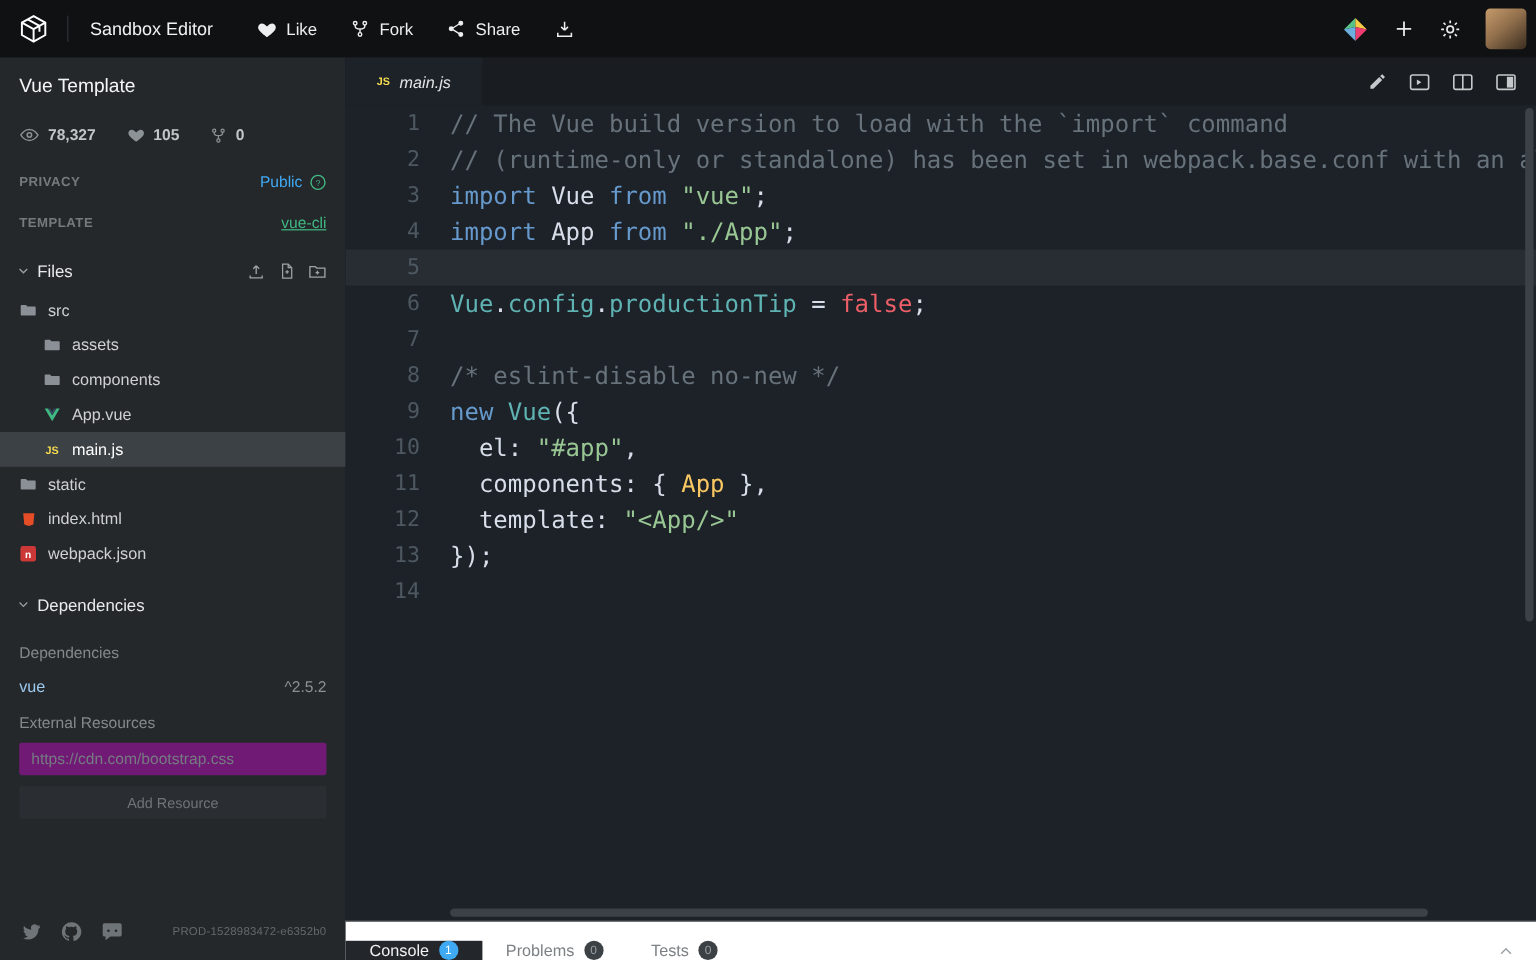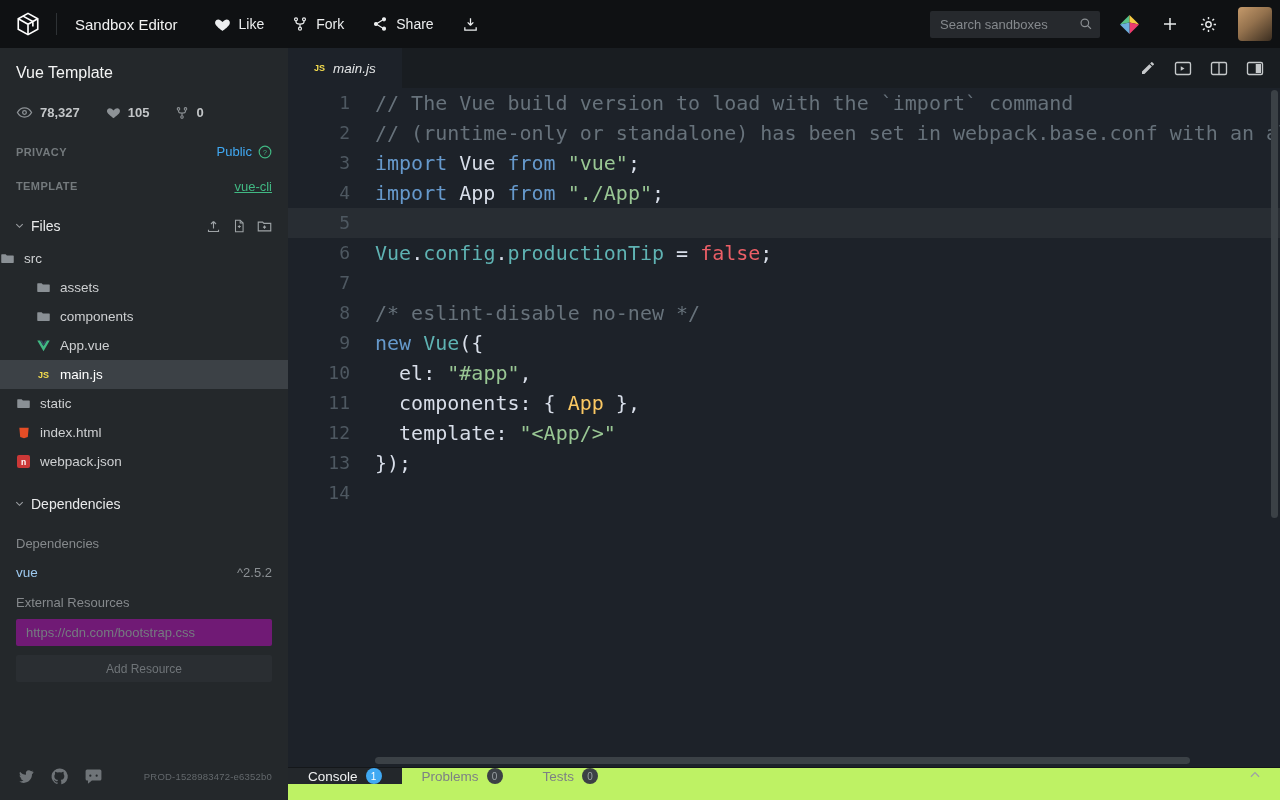--- a/index.html
+++ b/index.html
@@ -79,21 +79,21 @@
     font-family:"DejaVu Sans Mono", monospace; font-size:20px; }
   .code-row.current { background:rgba(255,255,255,0.05); }
   .ln { flex:0 0 62px; text-align:right; color:#4e5861; font-size:18px; }
   .lc { padding-left:25px; }
   .t-comment{color:#67727b} .t-kw{color:#6699cc} .t-str{color:#99c794}
   .t-const{color:#ec5f67} .t-teal{color:#5fb3b3} .t-yellow{color:#fac863} .t-pl{color:#d8dee9}
   .v-scroll { position:absolute; top:2px; right:2px; width:7px; height:428px; background:#3b4146; border-radius:4px; cursor:pointer; }
   .h-scroll { position:absolute; bottom:3px; left:87px; width:815px; height:7px; background:#3b4146; border-radius:4px; cursor:pointer; }
 
   
-  .console-bar { flex:0 0 33px; background:#bef264; border-top:1px solid #14171a; display:flex; align-items:flex-start; }
+  .console-bar { flex:0 0 33px; background:#ffffff; border-top:1px solid #14171a; display:flex; align-items:flex-end; }
   .cons-tab { display:flex; align-items:center; gap:8px; padding:0 20px; font-size:13.5px; color:#7d8184; cursor:pointer; }
   .cons-tab.active { background:#23272b; color:#f0f1f2; }
   .badge { width:16px; height:16px; border-radius:50%; background:#3c4145; color:#9aa0a4;
     display:inline-flex; align-items:center; justify-content:center; font-size:10px; }
   .badge.blue { background:#40a9f3; color:#fff; }
   .cons-expand { margin-left:auto; display:flex; align-items:center; padding-right:18px; color:#9ea2a5; cursor:pointer; }
 </style>
 </head>
 <body>
 
@@ -137,29 +137,20 @@
     </button>
 
     <button class="hdr-btn">
       <svg width="17" height="17" viewBox="0 0 24 24" fill="none" stroke="currentColor" stroke-width="1.8">
         <path d="M12 3v10M12 13l-4-4M12 13l4-4M4 16v4h16v-4"></path>
       </svg>
     </button>
 
     <div class="hdr-spacer"></div>
 
-    <div class="search-wrap">
-      <input type="text" placeholder="Search sandboxes" style="">
-      <span class="search-ico">
-        <svg width="14" height="14" viewBox="0 0 24 24" fill="none" stroke="currentColor" stroke-width="2">
-          <circle cx="10" cy="10" r="6.5"></circle>
-            <path d="M15 15l5.5 5.5"></path>
-        </svg>
-      </span>
-    </div>
 
     <button class="hdr-icon-btn">
       <svg width="23" height="23" viewBox="0 0 24 24">
         <path d="M12 2 2 12l10-2z" fill="#56c288"></path>
         <path d="M12 2l10 10-10-2z" fill="#f7cc43"></path>
         <path d="M22 12 12 22v-12z" fill="#ee3d6e"></path>
         <path d="M2 12l10 10V10z" fill="#6caedd"></path>
       </svg>
     </button>
 
@@ -249,21 +240,21 @@
           <span>
             <svg width="15" height="15" viewBox="0 0 24 24" fill="none" stroke="currentColor" stroke-width="1.8">
                 <path d="M2 5h7l2 2h11v12H2z"></path>
                 <path d="M12 10.5v5M9.5 13h5"></path>
               </svg>
           </span>
         </span>
       </div>
 
       <div class="tree">
-          <div class="tree-row" style="">
+          <div class="tree-row" style="padding-left: 16px;">
             <span style="display: inline-flex; width: 15px; justify-content: center;">
               <svg width="15" height="15" viewBox="0 0 24 24" fill="#8a9095">
                 <path d="M3 5h6l2 2h10a1 1 0 0 1 1 1v10a1 1 0 0 1-1 1H3a1 1 0 0 1-1-1V6a1 1 0 0 1 1-1z"></path>
               </svg>
             </span>
             <span>src</span>
           </div>
           <div class="tree-row" style="padding-left: 36px;">
             <span style="display: inline-flex; width: 15px; justify-content: center;">
               <svg width="15" height="15" viewBox="0 0 24 24" fill="#8a9095">

